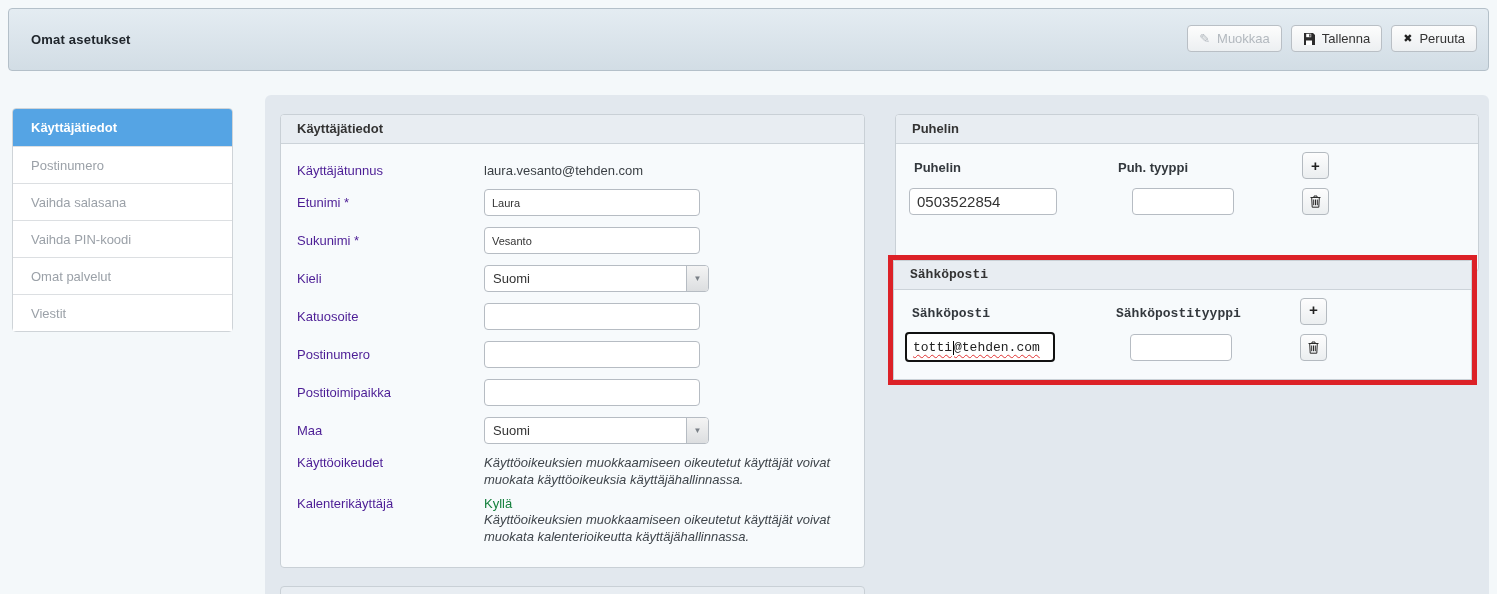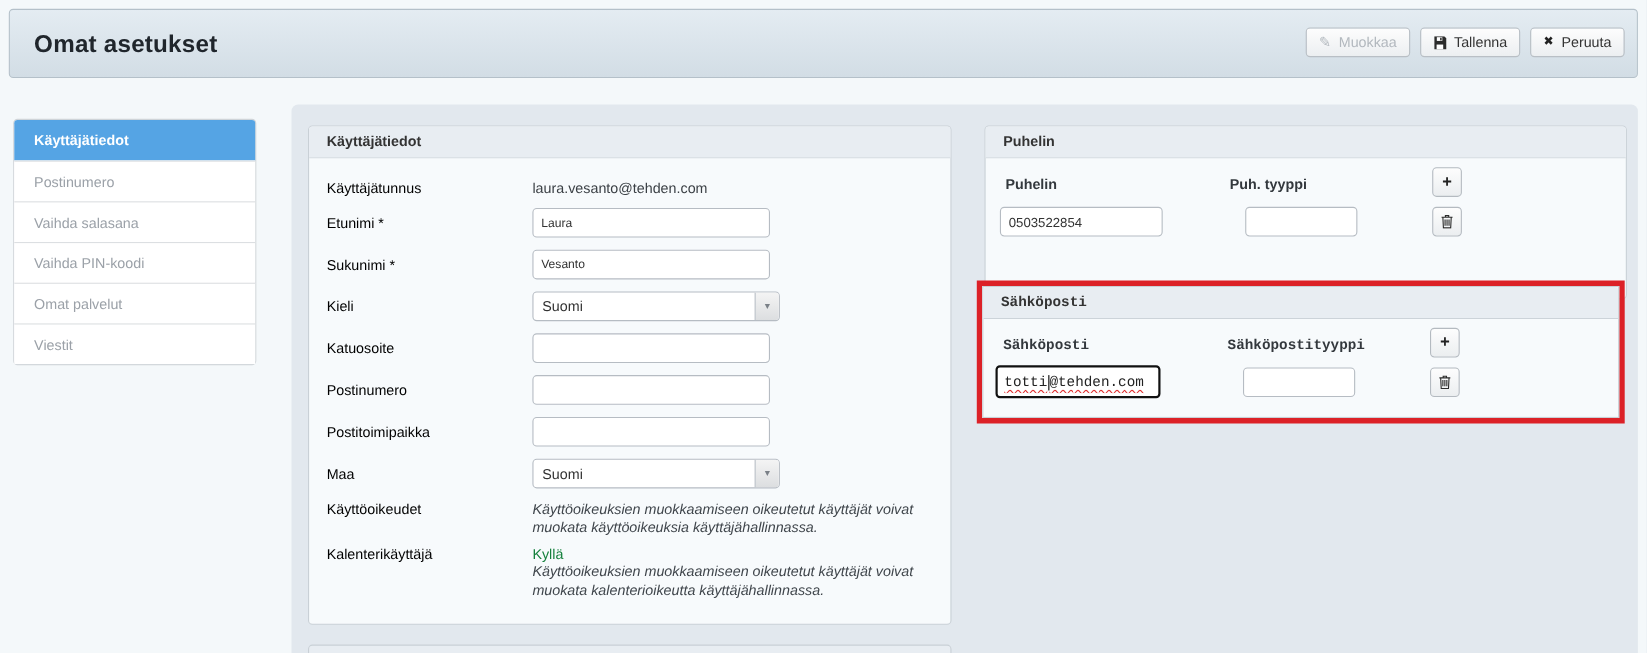--- a/index.html
+++ b/index.html
@@ -14,21 +14,21 @@
   .page { position: absolute; inset: 0; }
 
   
   .topbar {
     position: absolute; left: 8px; top: 8px; width: 1481px; height: 63px;
     background: linear-gradient(#e4ecf2, #d2dde5);
     border: 1px solid #b4c0c9; border-radius: 4px;
     display: flex; align-items: center;
   }
   .topbar h1 {
-    margin-left: 22px; font-size: 22px; font-weight: bold; color: #20262c;
+    margin-left: 22px; font-size: 13px; font-weight: bold; color: #20262c;
     letter-spacing: 0.2px;
   }
   .topbar-buttons {
     position: absolute; right: 11px; top: 16px; display: flex; gap: 9px;
   }
   .btn {
     height: 27px; padding: 0 11px; display: inline-flex; align-items: center; gap: 7px;
     background: linear-gradient(#fdfdfd, #eceff1);
     border: 1px solid #b9bfc5; border-radius: 4px;
     font-family: inherit; font-size: 13px; color: #333; cursor: pointer;
@@ -68,21 +68,21 @@
   .panel-header {
     height: 29px; line-height: 28px; padding-left: 16px;
     background: #e8edf2; border-bottom: 1px solid #ccd3d9;
     border-radius: 3px 3px 0 0; font-weight: bold; color: #333;
   }
 
   
   .main-panel { left: 280px; top: 114px; width: 585px; height: 454px; }
   .panel-body.form { padding: 13px 16px 0 16px; }
   .frow { display: flex; margin-bottom: 11px; }
-  .flabel { width: 187px; flex: none; padding-top: 6px; color: #000000; }
+  .flabel { width: 187px; flex: none; padding-top: 6px; color: #4c1d95; }
   .fvalue { padding-top: 6px; color: #3a3f44; }
   .tinput {
     width: 216px; height: 27px; padding: 0 7px;
     border: 1px solid #b6bcc3; border-radius: 4px; background: #fff;
     font-family: inherit; font-size: 11px; color: #333; outline: none;
   }
   .fselect {
     width: 225px; height: 27px; display: flex; cursor: pointer;
     border: 1px solid #b6bcc3; border-radius: 4px; background: #fff; overflow: hidden;
   }
@@ -103,21 +103,21 @@
 
   
   .phone-panel { left: 895px; top: 114px; width: 584px; height: 158px; }
   .pe-body { position: relative; height: 97px; }
   .pe-label { position: absolute; top: 16px; font-weight: bold; color: #33383d; }
   .pe-label.c1 { left: 18px; }
   .pe-label.c2 { left: 222px; }
   .pe-input {
     position: absolute; top: 44px; height: 27px; padding: 0 7px;
     border: 1px solid #b6bcc3; border-radius: 4px; background: #fff;
-    font-family: inherit; font-size: 12px; color: #333; outline: none;
+    font-family: inherit; font-size: 15px; color: #333; outline: none;
   }
   .pe-input.c1 { left: 13px; width: 148px; }
   .pe-input.c2 { left: 236px; width: 102px; }
   .sq-btn {
     position: absolute; left: 406px; width: 27px; height: 27px;
     display: flex; align-items: center; justify-content: center;
     background: linear-gradient(#fdfdfd, #ebeef0);
     border: 1px solid #b4bac0; border-radius: 4px; cursor: pointer;
     font-family: inherit; font-size: 15px; font-weight: bold; color: #222;
   }

